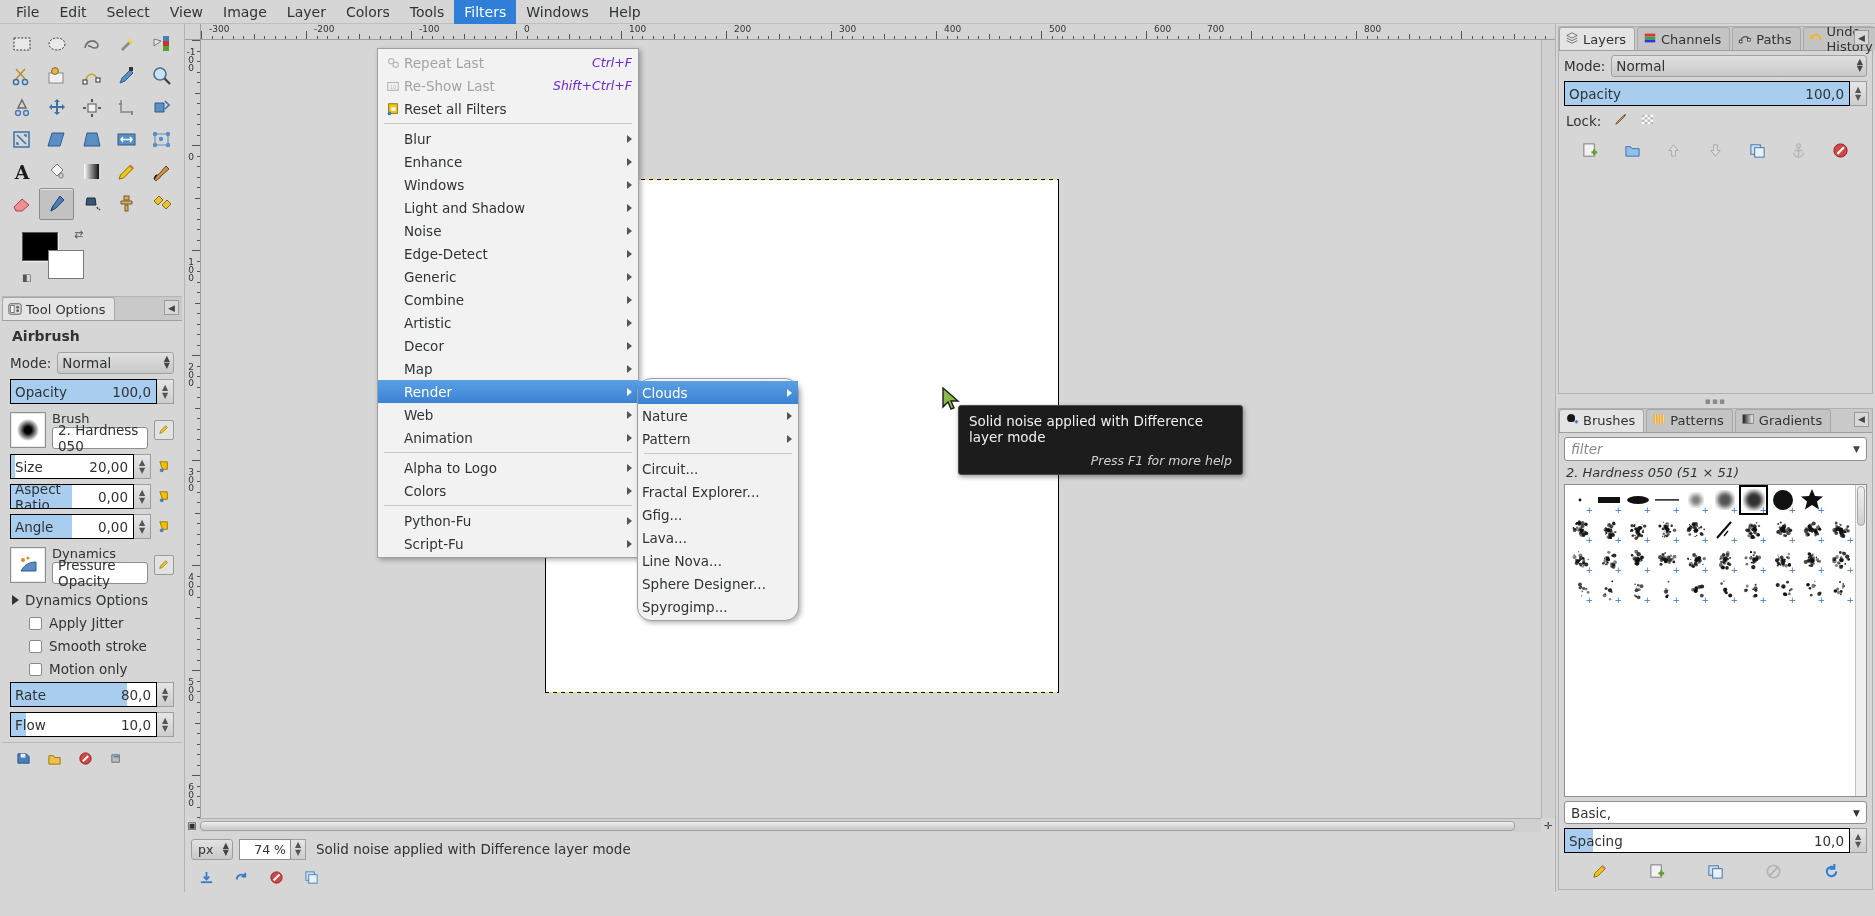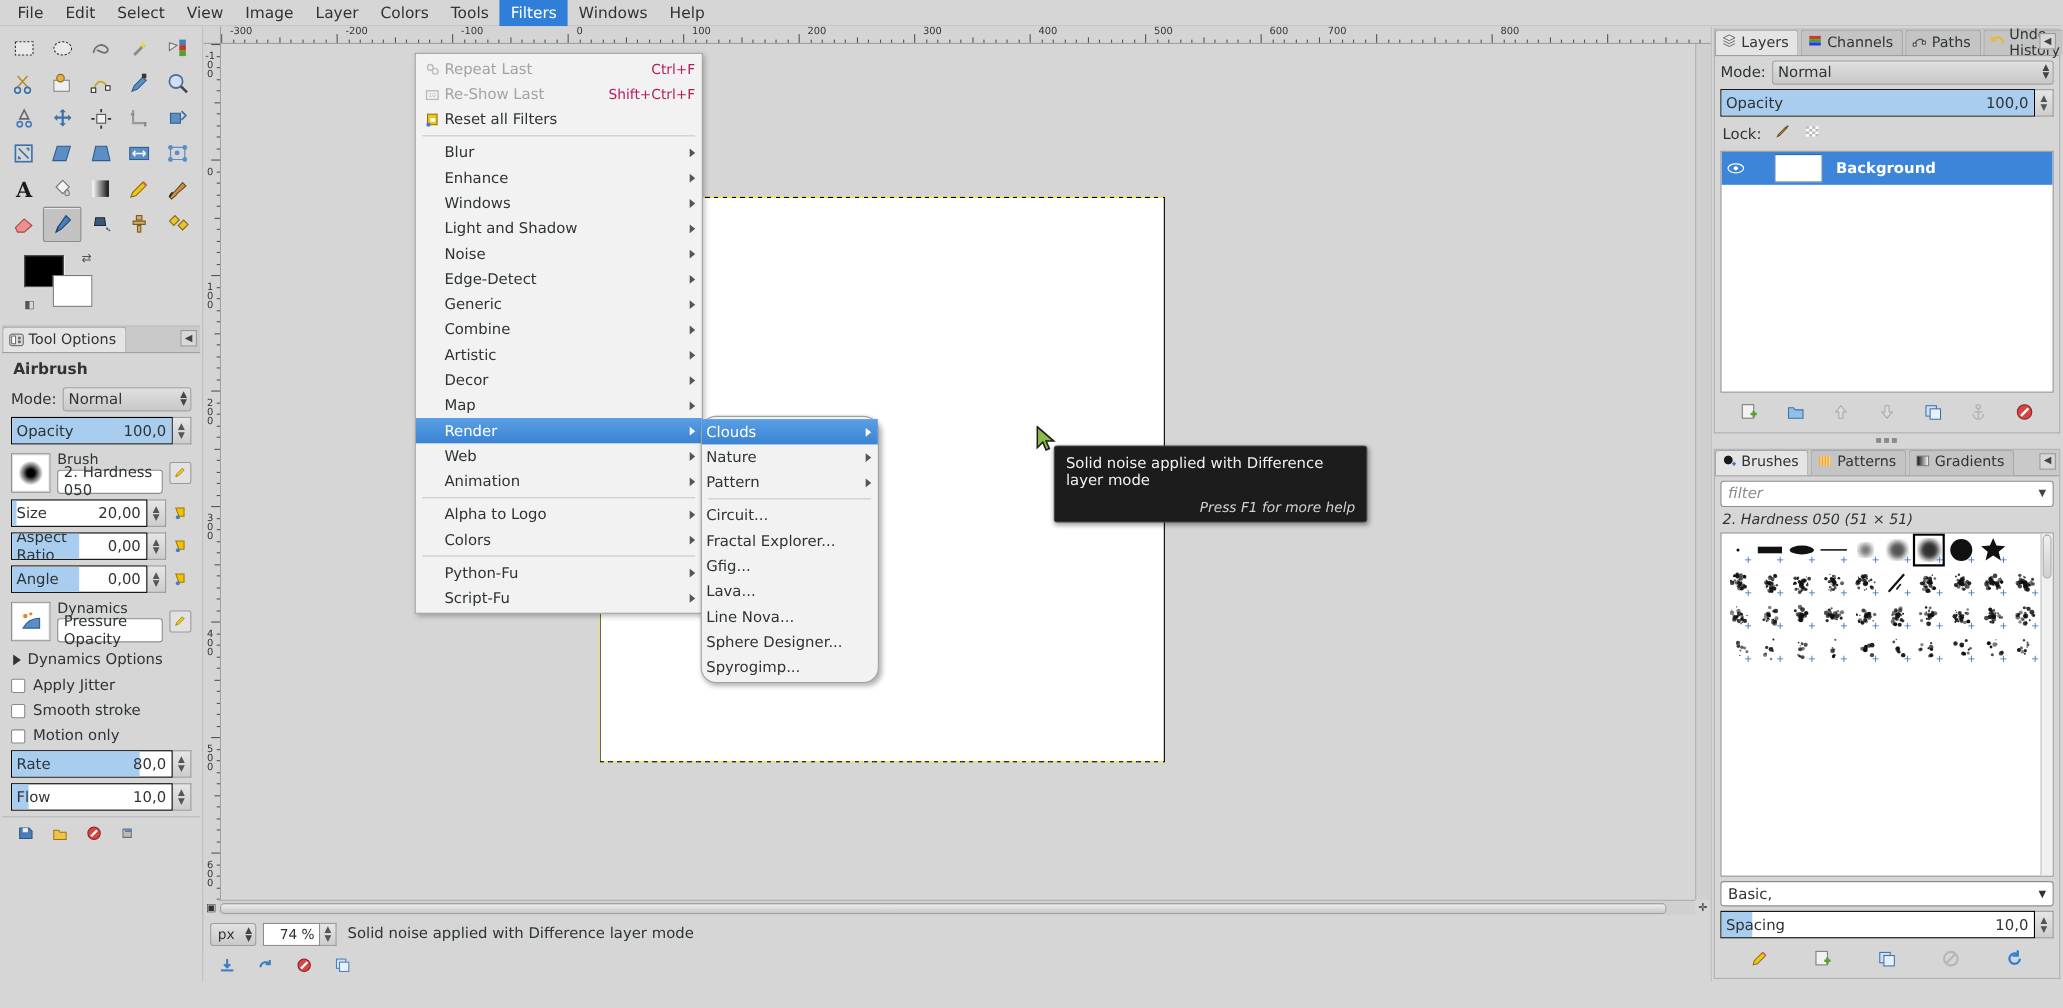--- a/index.html
+++ b/index.html
@@ -98,21 +98,21 @@
   .brush-col { flex:1; }
   .small-lbl { font-size:13px; margin-bottom:1px; }
   .entry { height:22px; border:1px solid #8e8e8e; background:#fff; border-radius:3px;
            display:flex; align-items:center; padding:0 5px; font-size:13.5px; }
   .edit-btn { width:20px; height:20px; border:1px solid #9a9a9a; background:#e2e2e2; border-radius:2px;
               display:flex; align-items:center; justify-content:center; }
 
   .expander { display:flex; align-items:center; gap:6px; font-size:13.5px; margin:3px 0 0 2px; }
   .tri { width:0; height:0; border-left:7px solid #333; border-top:5px solid transparent;
          border-bottom:5px solid transparent; }
-  .chk-row { display:flex; align-items:center; gap:7px; font-size:13.5px; margin:2px 0 0 0; }
+  .chk-row { display:flex; align-items:center; gap:7px; font-size:13.5px; margin:2px 0 0 19px; }
   .chk { width:13px; height:13px; border:1px solid #8a8a8a; background:#fff; border-radius:2px; }
 
   .left-bottom { height:34px; display:flex; align-items:center; gap:16px;
                  padding:0 14px; border-top:1px solid #b8b8b8; }
 
   
   .canvas-area { flex:1; position:relative; background:#d6d6d6; display:flex; flex-direction:column; }
   .ruler-top-row { display:flex; height:16px; }
   .corner { width:16px; background:#d4d4d4; border-right:1px solid #9f9f9f; border-bottom:1px solid #9f9f9f; }
   .ruler-h { flex:1; background:#d4d4d4; border-bottom:1px solid #9f9f9f; position:relative; overflow:hidden; }
@@ -185,21 +185,21 @@
 
   
   .menu { position:absolute; background:#f2f2f2; border:1px solid #a0a0a0;
           box-shadow:2px 2px 5px rgba(0,0,0,.3); padding:2px 0; z-index:60; }
   .mi { display:flex; align-items:center; height:23px; padding:0 6px 0 4px;
         font-size:13.5px; white-space:nowrap; position:relative; }
   .mi.hl { background:linear-gradient(#5a9fe4,#3a83d4); color:#fff; }
   .mi.dis { color:#a3a3a3; }
   .mi .ic { width:22px; display:flex; align-items:center; justify-content:center; }
   .mi .tx { flex:1; }
-  .mi .acc { margin-left:26px; font-size:12.5px; color:#be185d; }
+  .mi .acc { margin-left:26px; font-size:12.5px; color:#6d28d9;font-style:italic; }
   .mi .arr { margin-left:18px; width:0; height:0; border-left:5px solid #555;
              border-top:4px solid transparent; border-bottom:4px solid transparent; }
   .mi.hl .arr { border-left-color:#fff; }
   .msep { height:1px; background:#c8c8c8; margin:3px 6px; }
 
   .tooltip { position:absolute; background:#1c1c1c; color:#f0f0f0; border:1px solid #484848;
              border-radius:3px; padding:7px 10px 6px 10px; font-size:13.5px; z-index:90;
              box-shadow:1px 2px 5px rgba(0,0,0,.4); }
   .tooltip .t2 { text-align:right; font-style:italic; font-size:12.5px; margin-top:8px; color:#d2d2d2; }
   .cursor { position:absolute; z-index:95; }
@@ -990,33 +990,20 @@
                   <rect x="8" y="3" width="3" height="2.5" fill="#b9b9b9"></rect>
                 <rect x="5" y="5.5" width="3" height="2.5" fill="#b9b9b9"></rect>
                   <rect x="11" y="5.5" width="3" height="2.5" fill="#b9b9b9"></rect>
                 <rect x="2" y="8" width="3" height="2.5" fill="#b9b9b9"></rect>
                   <rect x="8" y="8" width="3" height="2.5" fill="#b9b9b9"></rect>
                 <rect x="5" y="10.5" width="3" height="2.5" fill="#b9b9b9"></rect>
                   <rect x="11" y="10.5" width="3" height="2.5" fill="#b9b9b9"></rect>
               </svg>
             </span>
           </div>
-          <div class="layer-list">
-            <div class="layer-row">
-              <span class="eye-cell">
-                <svg viewBox="0 0 18 12" width="16" height="12">
-                    <ellipse cx="9" cy="6" rx="8" ry="4.6" fill="none" stroke="#fff" stroke-width="1.2"></ellipse>
-                    <circle cx="9" cy="6" r="2.2" fill="#fff"></circle>
-                  </svg>
-              </span>
-              <span class="link-cell"></span>
-              <span class="layer-thumb"></span>
-              <span class="layer-name">Background</span>
-            </div>
-          </div>
           <div class="btnbar">
             <span>
               <svg viewBox="0 0 18 18" width="17" height="17">
                   <rect x="2" y="2" width="11" height="13" fill="#f2f2f2" stroke="#7a7a7a"></rect>
                   <path d="M10 11h6M13 8v6" stroke="#5aa02c" stroke-width="2.4"></path>
                 </svg>
             </span>
             <span>
               <svg viewBox="0 0 18 18" width="17" height="17">
                   <path d="M2 5h5l1.5 2H16v8H2z" fill="#8fc0e8" stroke="#3d72a8"></path>

